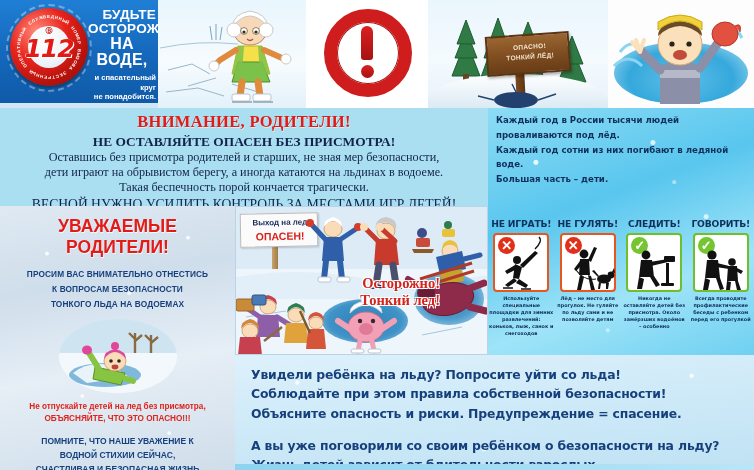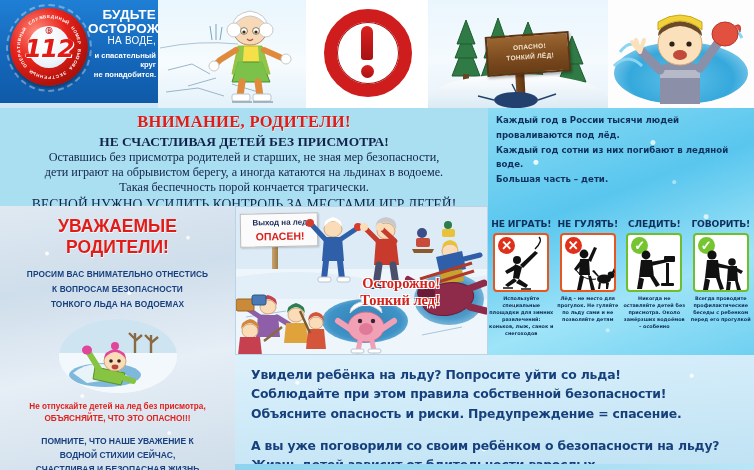--- a/index.html
+++ b/index.html
@@ -68,21 +68,21 @@
   .buoy-mini {
     position: absolute; left: 6px; top: 22px; width: 78px;
     text-align: center; font-size: 7px; color: #c8140f; font-weight: bold;
   }
   .tb112-txt {
     position: absolute; left: 88px; top: 8px; width: 68px;
     color: #fff; text-align: right; line-height: 1.02;
   }
   .tb112-l1 { font-size: 13.5px; font-weight: bold; letter-spacing: .2px; }
   .tb112-l2 { font-size: 13.5px; font-weight: bold; letter-spacing: .2px; }
-  .tb112-l3 { font-size: 10px; font-weight: normal; letter-spacing: .2px; }
+  .tb112-l3 { font-size: 16px; font-weight: bold; letter-spacing: .2px; text-align: center; }
   .tb112-sub { margin-top: 5px; font-size: 7.6px; font-weight: bold; line-height: 1.25; }
 
   
   .tb-skate { left: 158px; width: 148px;
     background: linear-gradient(180deg,#e9f6fd 0%,#f6fbfe 60%,#e3f1fa 100%); }
 
   
   .tb-excl { left: 306px; width: 122px; background: #ffffff; }
   .excl-circle {
     position: absolute; left: 18px; top: 9px; width: 88px; height: 88px;
@@ -488,21 +488,21 @@
         <path d="M92 68 L112 40" stroke="#8b8fa8" stroke-width="9" stroke-linecap="round"></path>
         <path d="M32 52 L24 42 M32 52 L28 40 M32 52 L36 40" stroke="#fbe0bc" stroke-width="4" stroke-linecap="round"></path>
         <ellipse cx="117" cy="34" rx="13" ry="12" fill="#e2503f" stroke="#b83628" stroke-width="1"></ellipse>
         <path d="M127 26 Q134 22 132 32" fill="#e2503f" stroke="#b83628" stroke-width="1"></path>
       </svg>
     </div>
   </div>
 
   <div class="attn">
     <div class="attn-h">ВНИМАНИЕ, РОДИТЕЛИ!</div>
-    <div class="attn-sub">НЕ СЧАСТЛИВАЯ ДЕТЕЙ БЕЗ ПРИСМОТРА!</div>
+    <div class="attn-sub">НЕ ОСТАВЛЯЙТЕ ОПАСЕН БЕЗ ПРИСМОТРА!</div>
     <div class="attn-p">Оставшись без присмотра родителей и старших, не зная мер безопасности,</div>
     <div class="attn-p">дети играют на обрывистом берегу, а иногда катаются на льдинах в водоеме.</div>
     <div class="attn-p">Такая беспечность порой кончается трагически.</div>
     <div class="attn-last">ВЕСНОЙ НУЖНО УСИЛИТЬ КОНТРОЛЬ ЗА МЕСТАМИ ИГР ДЕТЕЙ!</div>
   </div>
 
   <div class="danger">
     <div class="danger-lines">
       <div>Каждый год в России тысячи людей проваливаются под лёд.</div>
       <div>Каждый год сотни из них погибают в ледяной воде.</div>

